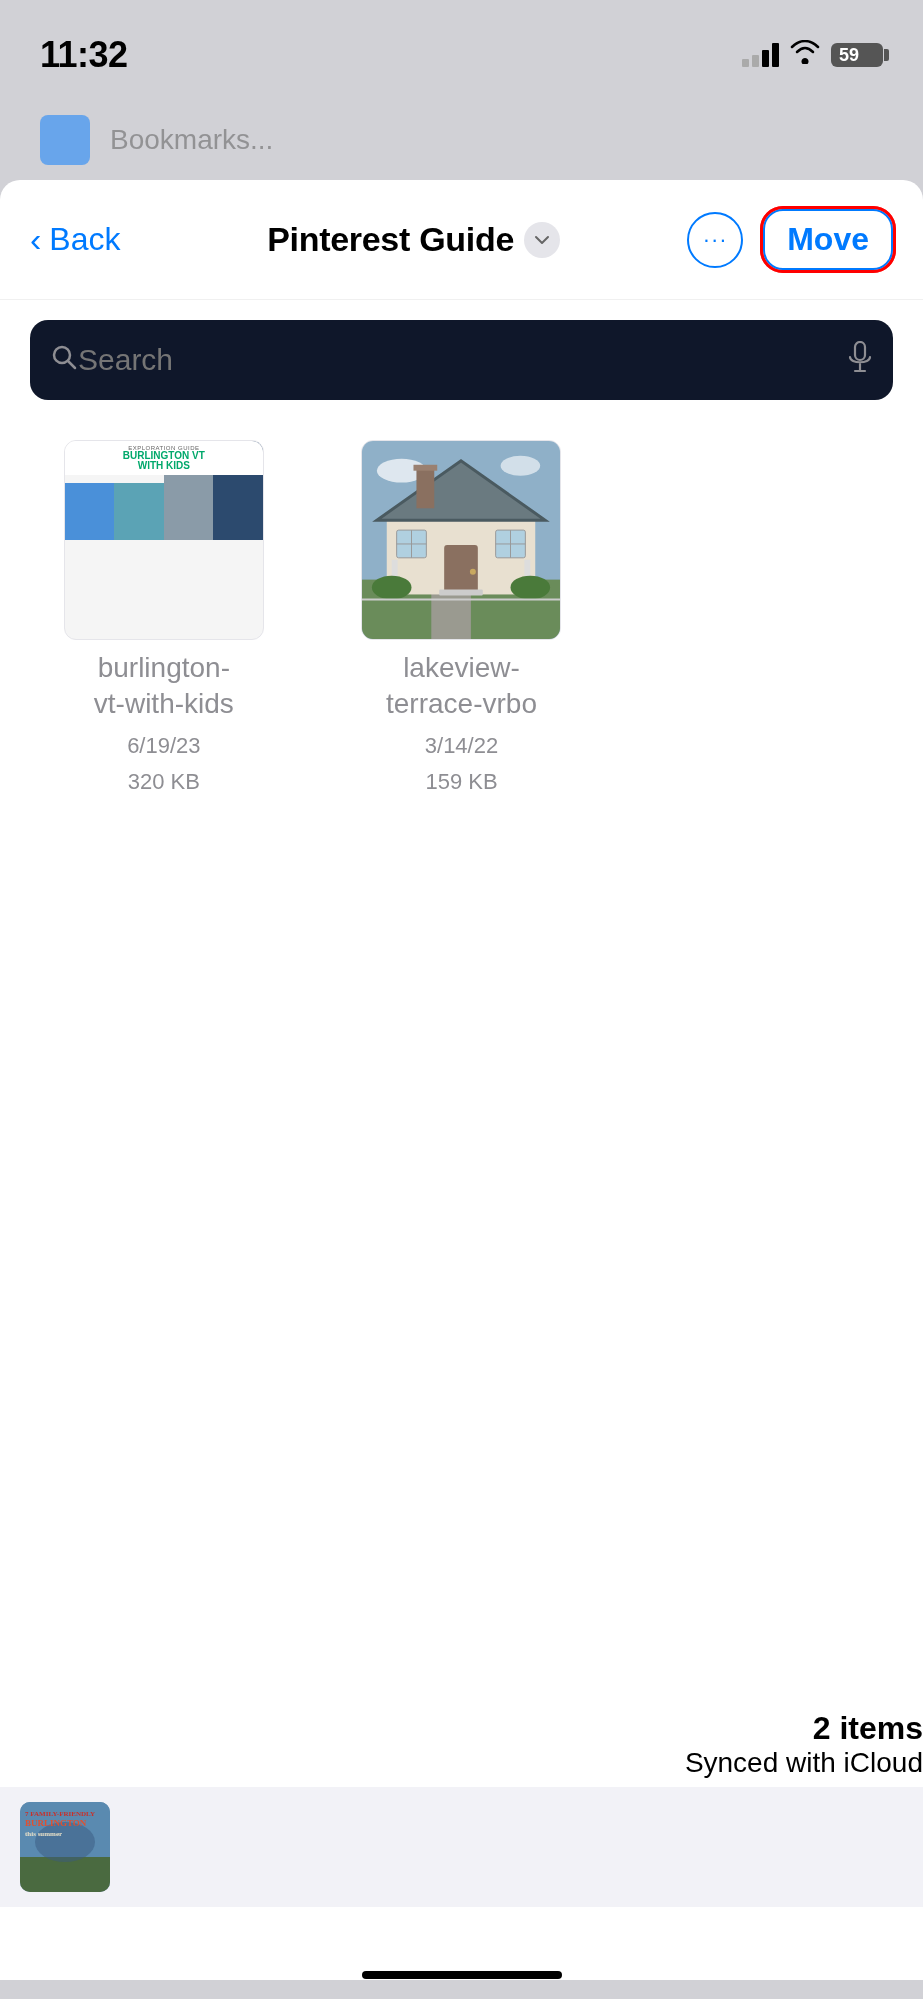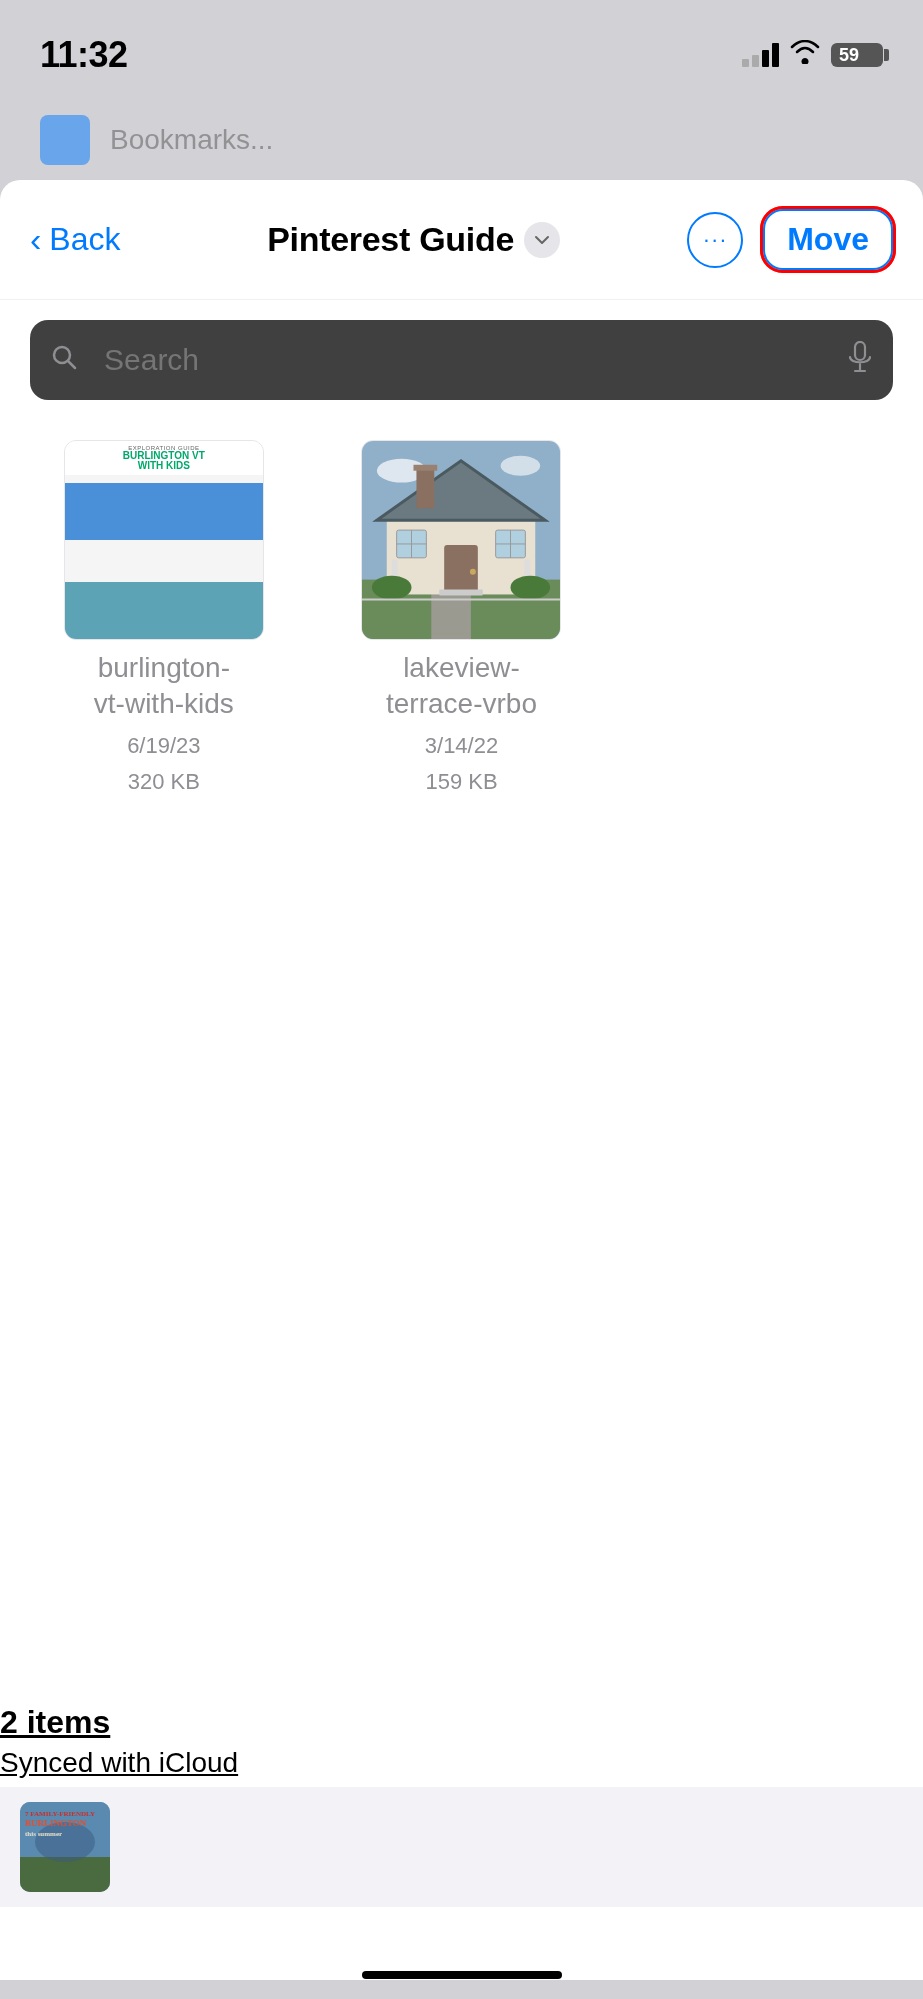--- a/index.html
+++ b/index.html
@@ -213,26 +213,26 @@
     }
 
     
     .search-container {
       padding: 20px 30px;
     }
 
     .search-bar {
       width: 100%;
       height: 80px;
-      background: #404040;
+      background: #0f172a;
       border-radius: 18px;
       display: flex;
       align-items: center;
       padding: 0 20px;
-      gap: 26px;
+      gap: 0;
     }
 
     .search-icon-wrap {
       color: #8e8e93;
       font-size: 30px;
     }
 
     .search-input {
       flex: 1;
       background: transparent;
@@ -267,21 +267,21 @@
       height: 200px;
       border-radius: 12px;
       overflow: hidden;
       border: 1px solid #e5e5ea;
       background: #f5f5f5;
     }
 
     
     .thumb-burlington {
       display: grid;
-      grid-template-columns: 1fr;
+      grid-template-columns: 1fr 1fr 1fr 1fr;
       grid-template-rows: 1fr 1fr;
       width: 100%;
       height: 100%;
       position: relative;
     }
 
     .thumb-burlington-header {
       position: absolute;
       top: 0;
       left: 0;
@@ -344,34 +344,32 @@
       color: #8e8e93;
       text-align: center;
     }
 
     
     .bottom-status {
       position: absolute;
       bottom: 220px;
       left: 0;
       right: 0;
-      text-align: left;
-      text-decoration: underline;
+      text-align: right;
     }
 
     .items-count {
       font-size: 32px;
       font-weight: 700;
       color: #000;
     }
 
     .synced-text {
       font-size: 28px;
       color: #000;
-      margin-top: 6px;
     }
 
     
     .bottom-suggestion {
       position: absolute;
       bottom: 92px;
       left: 0;
       right: 0;
       height: 120px;
       background: #f2f2f7;

